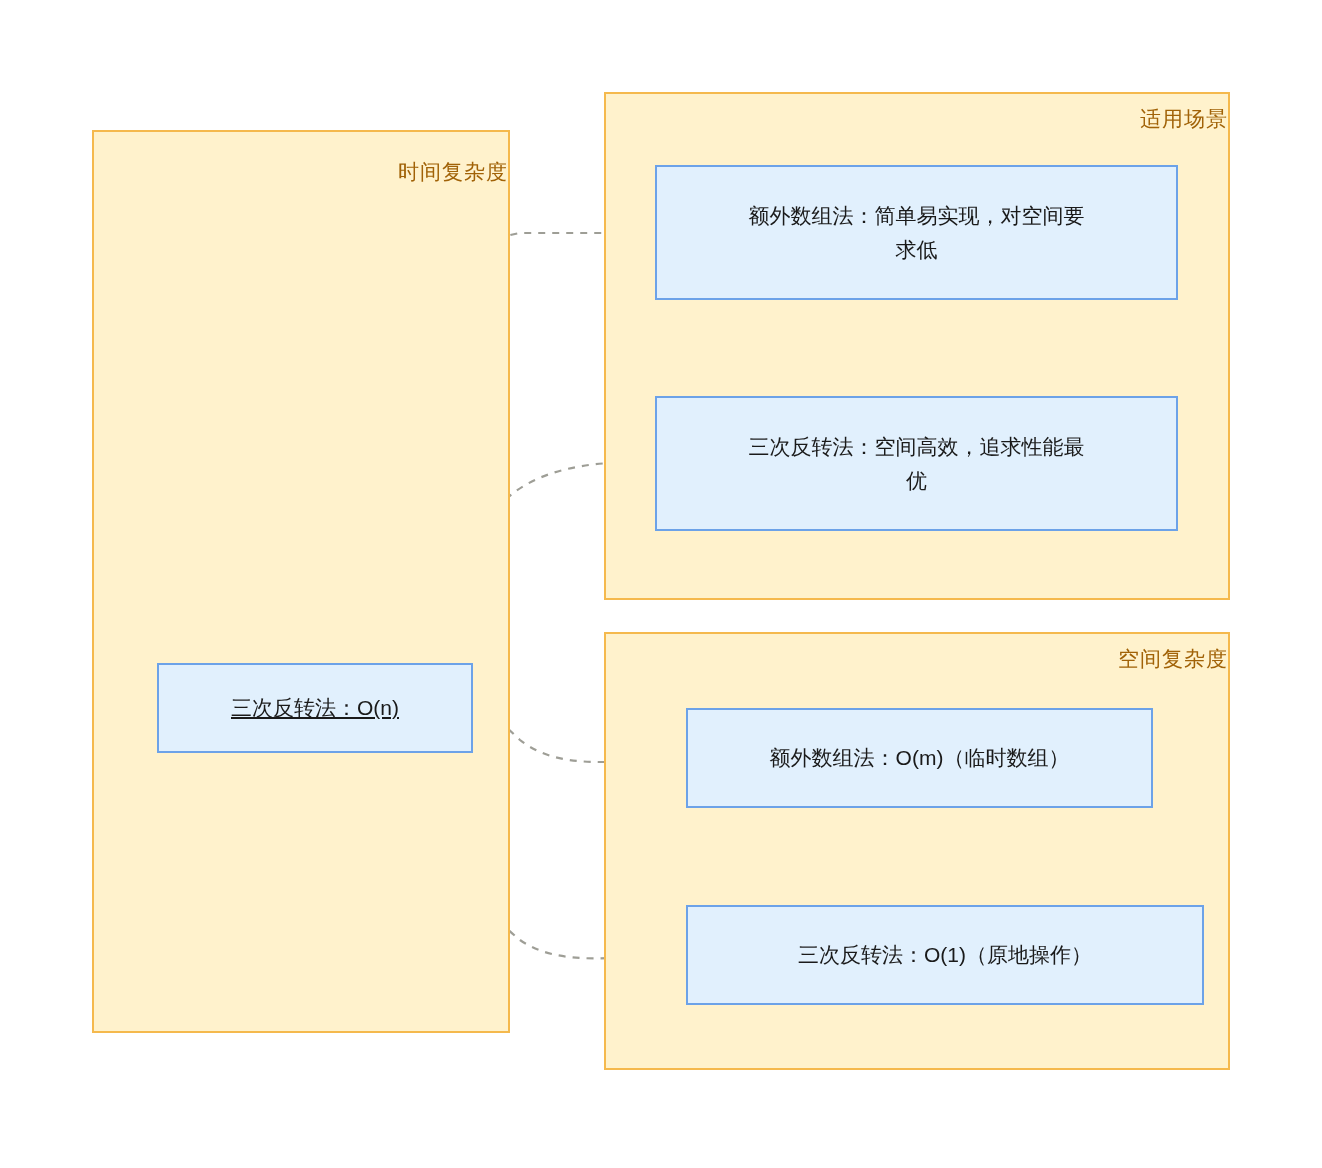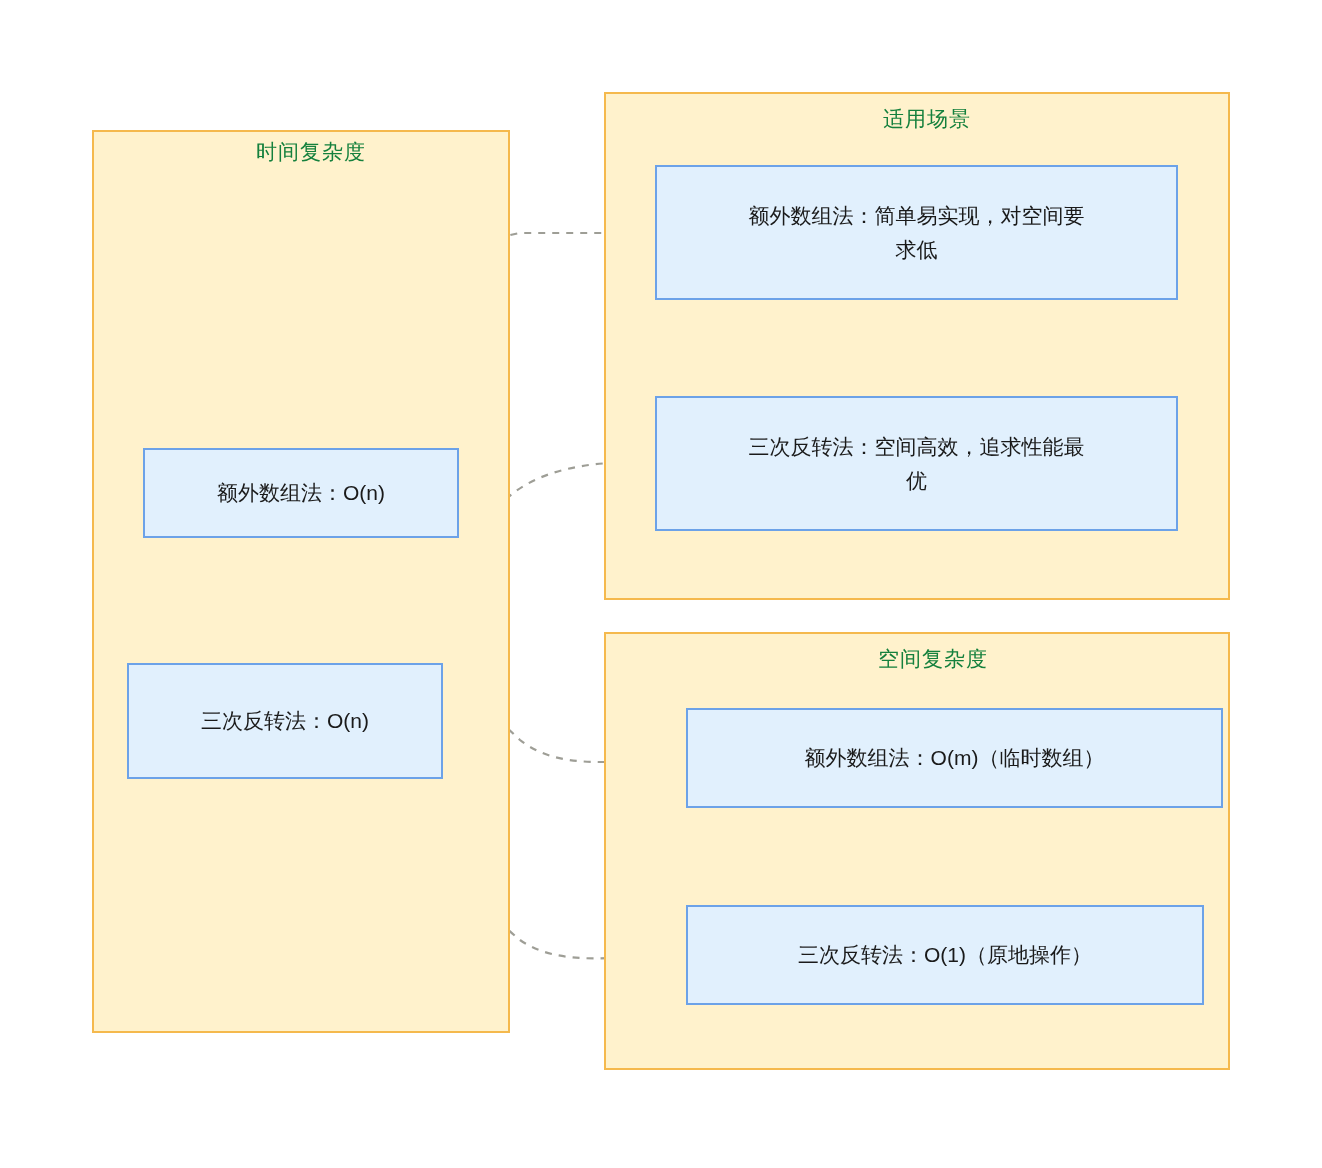--- a/index.html
+++ b/index.html
@@ -15,22 +15,22 @@
   
   .group{
     position:absolute;
     background:#fff2cc;
     border:2px solid #f5b94d;
     box-sizing:border-box;
   }
   .group-title{
     position:absolute;
     left:0;right:0;
-    text-align:center;
-    color:#15803d;
+    text-align:right;
+    color:#a16207;
     font-size:21px;
     line-height:26px;
     letter-spacing:1px;
     white-space:nowrap;
     pointer-events:none;
     margin-left:20px;
   }
 
   
   .node{
@@ -82,28 +82,25 @@
       <polygon class="arrow-head" points="641,452 665,462 641,472"></polygon>
     </g>
 
     <g>
       <path class="edge-path" d="M 400,753 C 430,820 470,900 520,940 C 560,968 620,956 671,955"></path>
       <polygon class="arrow-head" points="671,945 695,955 671,965"></polygon>
     </g>
   </svg>
 
   <div class="group" style="left:92px;top:130px;width:418px;height:903px;">
-    <div class="group-title" style="top:7px;">时间复杂度</div>
+    <div class="group-title" style="top:27px;">时间复杂度</div>
   </div>
 
-  <div class="node" style="left:143px;top:448px;width:316px;height:90px;">
-    <span>额外数组法：O(n)</span>
-  </div>
 
-  <div class="node" style="left:127px;top:663px;width:316px;height:116px;">
+  <div class="node" style="left:157px;top:663px;width:316px;height:90px;text-decoration:underline;">
     <span>三次反转法：O(n)</span>
   </div>
 
   <div class="group" style="left:604px;top:92px;width:626px;height:508px;">
     <div class="group-title" style="top:12px;">适用场景</div>
   </div>
 
   <div class="node" style="left:655px;top:396px;width:523px;height:135px;flex-direction:column;justify-content:center;">
     <span>三次反转法：空间高效，追求性能最</span>
     <span>优</span>
@@ -111,21 +108,21 @@
 
   <div class="node" style="left:655px;top:165px;width:523px;height:135px;flex-direction:column;justify-content:center;">
     <span>额外数组法：简单易实现，对空间要</span>
     <span>求低</span>
   </div>
 
   <div class="group" style="left:604px;top:632px;width:626px;height:438px;">
     <div class="group-title" style="top:12px;padding-left:12px;">空间复杂度</div>
   </div>
 
-  <div class="node" style="left:686px;top:708px;width:537px;height:100px;">
+  <div class="node" style="left:686px;top:708px;width:467px;height:100px;">
     <span>额外数组法：O(m)（临时数组）</span>
   </div>
 
   <div class="node" style="left:686px;top:905px;width:518px;height:100px;">
     <span>三次反转法：O(1)（原地操作）</span>
   </div>
 
 </div>
 
 </body></html>

